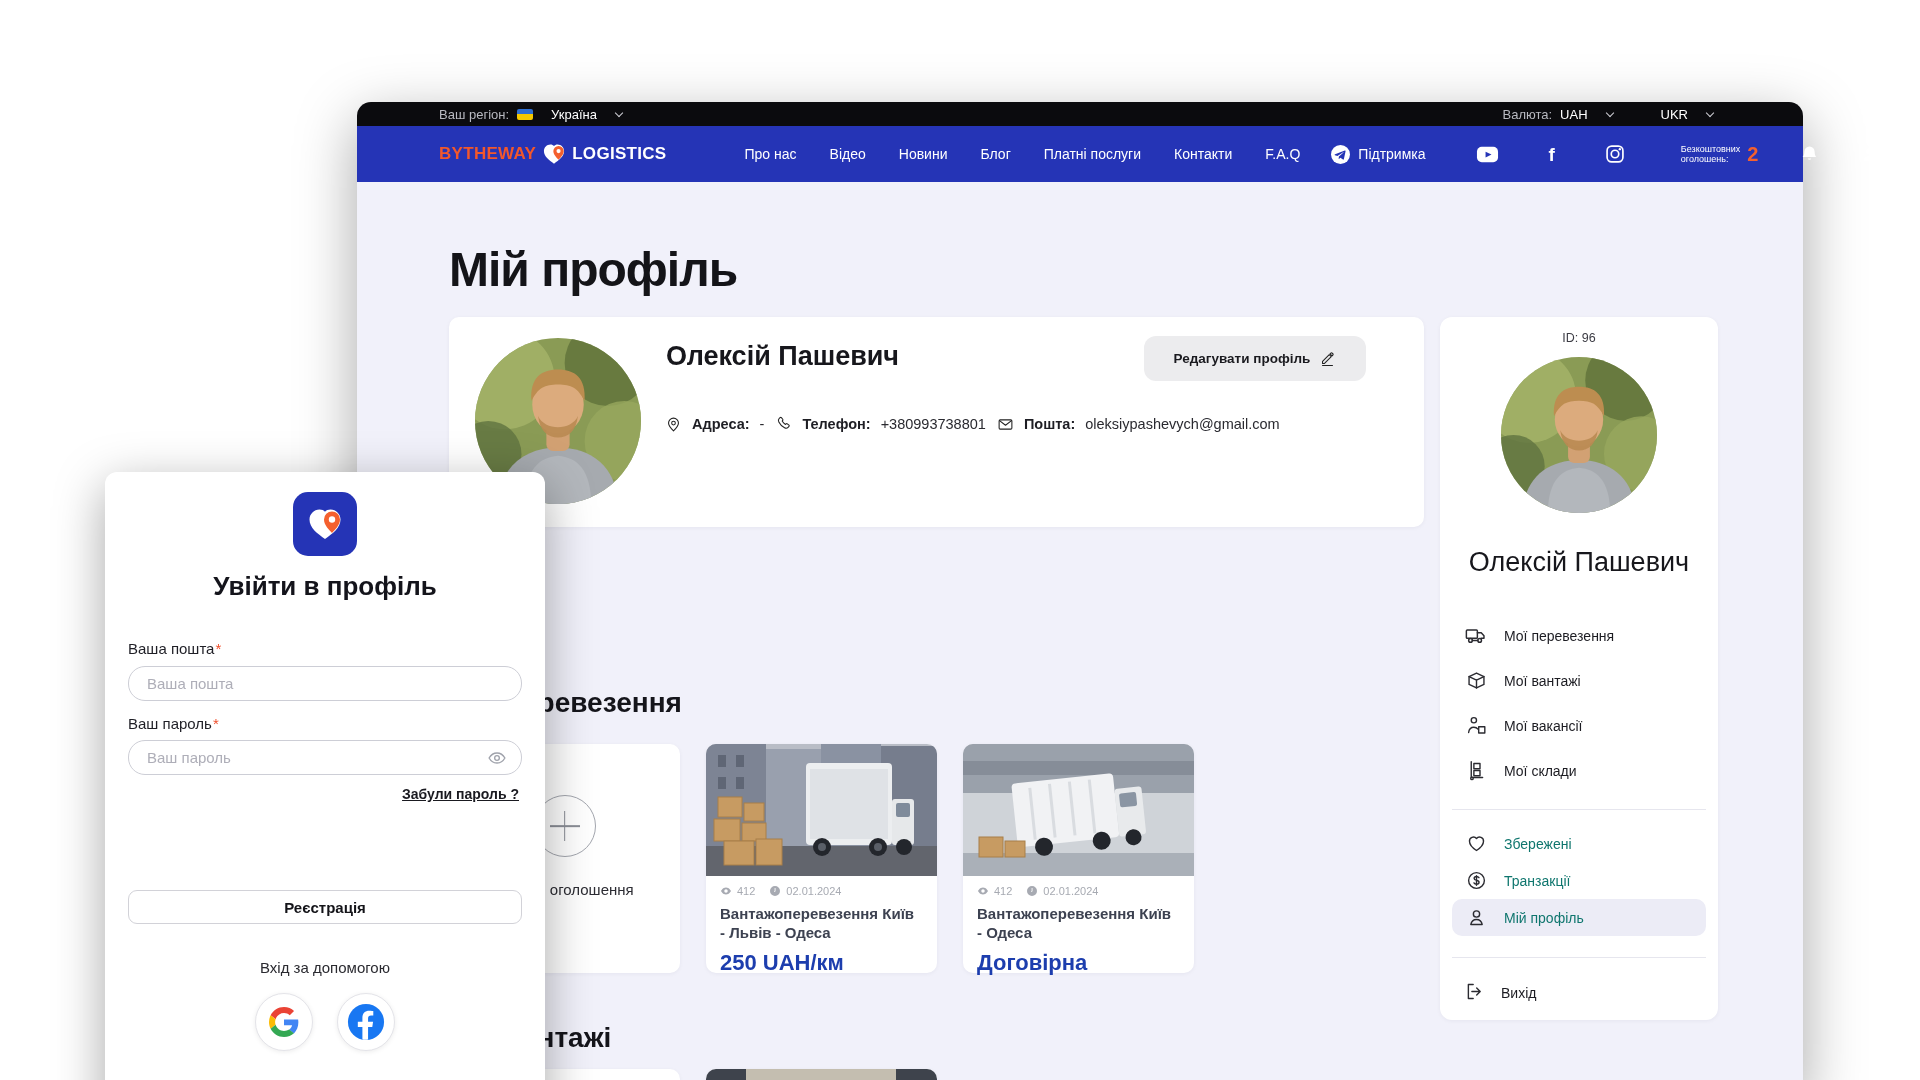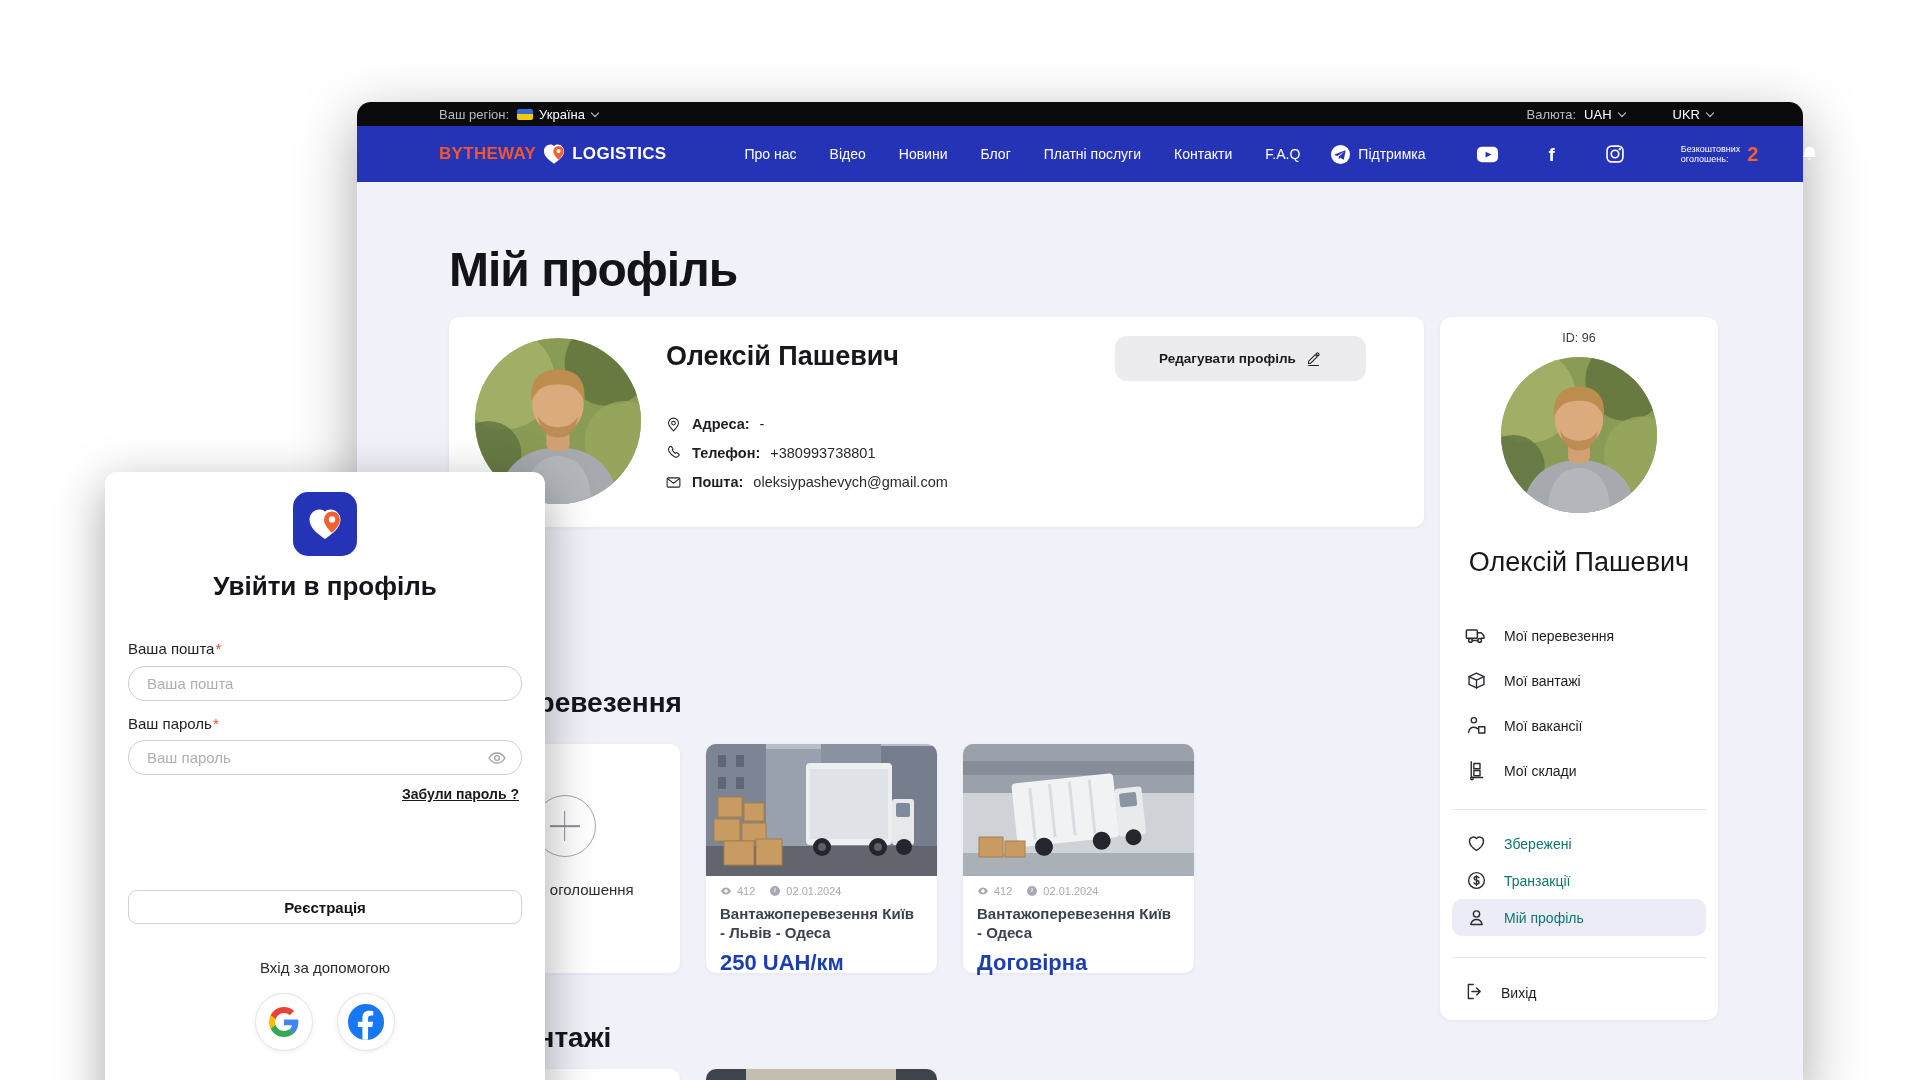--- a/index.html
+++ b/index.html
@@ -17,21 +17,21 @@
 
   
   .site { position:absolute; left:357px; top:102px; width:1446px; height:990px;
           box-shadow:0 18px 60px rgba(0,0,0,.35); border-radius:14px 14px 0 0; }
 
   .topbar { position:absolute; left:0; top:0; width:100%; height:24px; background:#0b0b0e;
             border-radius:14px 14px 0 0; display:flex; align-items:center;
             padding:0 90px 0 82px; font-size:13px; color:#b9bac1; }
   .topbar .grow { flex:1; }
   .tb-strong { color:#fff; }
-  .tb-item { display:flex; align-items:center; cursor:pointer; }
+  .tb-item { display:flex; align-items:center; cursor:pointer;gap:12px; }
   .chev { display:inline-block; width:6px; height:6px; border-right:1.6px solid #cfcfd6;
           border-bottom:1.6px solid #cfcfd6; transform:rotate(45deg); margin:-3px 0 0 7px; }
   .flag { display:inline-block; width:16px; height:11px; margin:0 6px 0 8px; border-radius:2px; overflow:hidden;
           background:linear-gradient(to bottom,#2d6fd3 50%,#f4c900 50%); }
 
   .mainnav { position:absolute; left:0; top:24px; width:100%; height:56px; background:#2534b6;
              display:flex; align-items:center; padding:0 86px 0 82px; color:#fff; }
   .brand { display:flex; align-items:center; gap:5px; margin-right:78px; cursor:pointer; }
   .brand-left { color:#f2572b; font-weight:800; font-size:17px; letter-spacing:.3px; }
   .brand-right { color:#fff; font-weight:800; font-size:17px; letter-spacing:.3px; }
@@ -53,24 +53,24 @@
   .page-title { position:absolute; left:92px; top:60px; font-size:48px; font-weight:800;
                 letter-spacing:-1px; color:#141418; }
 
   
   .profile-card { position:absolute; left:92px; top:135px; width:975px; height:210px; background:#fff;
                   border-radius:10px; box-shadow:0 1px 4px rgba(20,20,60,.05); }
   .avatar-lg { position:absolute; left:26px; top:21px; width:166px; height:166px; border-radius:50%;
                overflow:hidden; }
   .avatar-lg svg, .avatar-sm svg { width:100%; height:100%; display:block; }
   .profile-name { position:absolute; left:217px; top:24px; font-size:27px; font-weight:600; color:#17171c; }
-  .edit-btn { position:absolute; right:58px; top:19px; height:45px; width:251px; background:#ececee;
+  .edit-btn { position:absolute; right:58px; top:19px; height:45px; width:222px; background:#ececee;
               border:none; border-radius:12px; font-family:inherit; font-size:13.5px; font-weight:700;
               color:#1a1a1f; display:flex; align-items:center; justify-content:center; gap:9px; cursor:pointer; }
-  .fields { position:absolute; left:216px; top:98px; display:flex; flex-direction:column; gap:11px; }
+  .fields { position:absolute; left:216px; top:98px; display:flex; gap:11px; }
   .field-row { display:flex; align-items:center; gap:10px; height:18px; font-size:14.5px; color:#1e1e24; }
   .field-label { font-weight:700; }
   .field-value { color:#2a2a30; }
 
   .section-title { position:absolute; left:92px; font-size:28px; font-weight:800; color:#15151b; }
   .st-1 { top:505px; }
   .st-2 { top:840px; }
 
   .listing-card, .add-card { position:absolute; width:231px; height:229px; background:#fff;
               border-radius:10px; box-shadow:0 1px 4px rgba(20,20,60,.05); cursor:pointer; }

